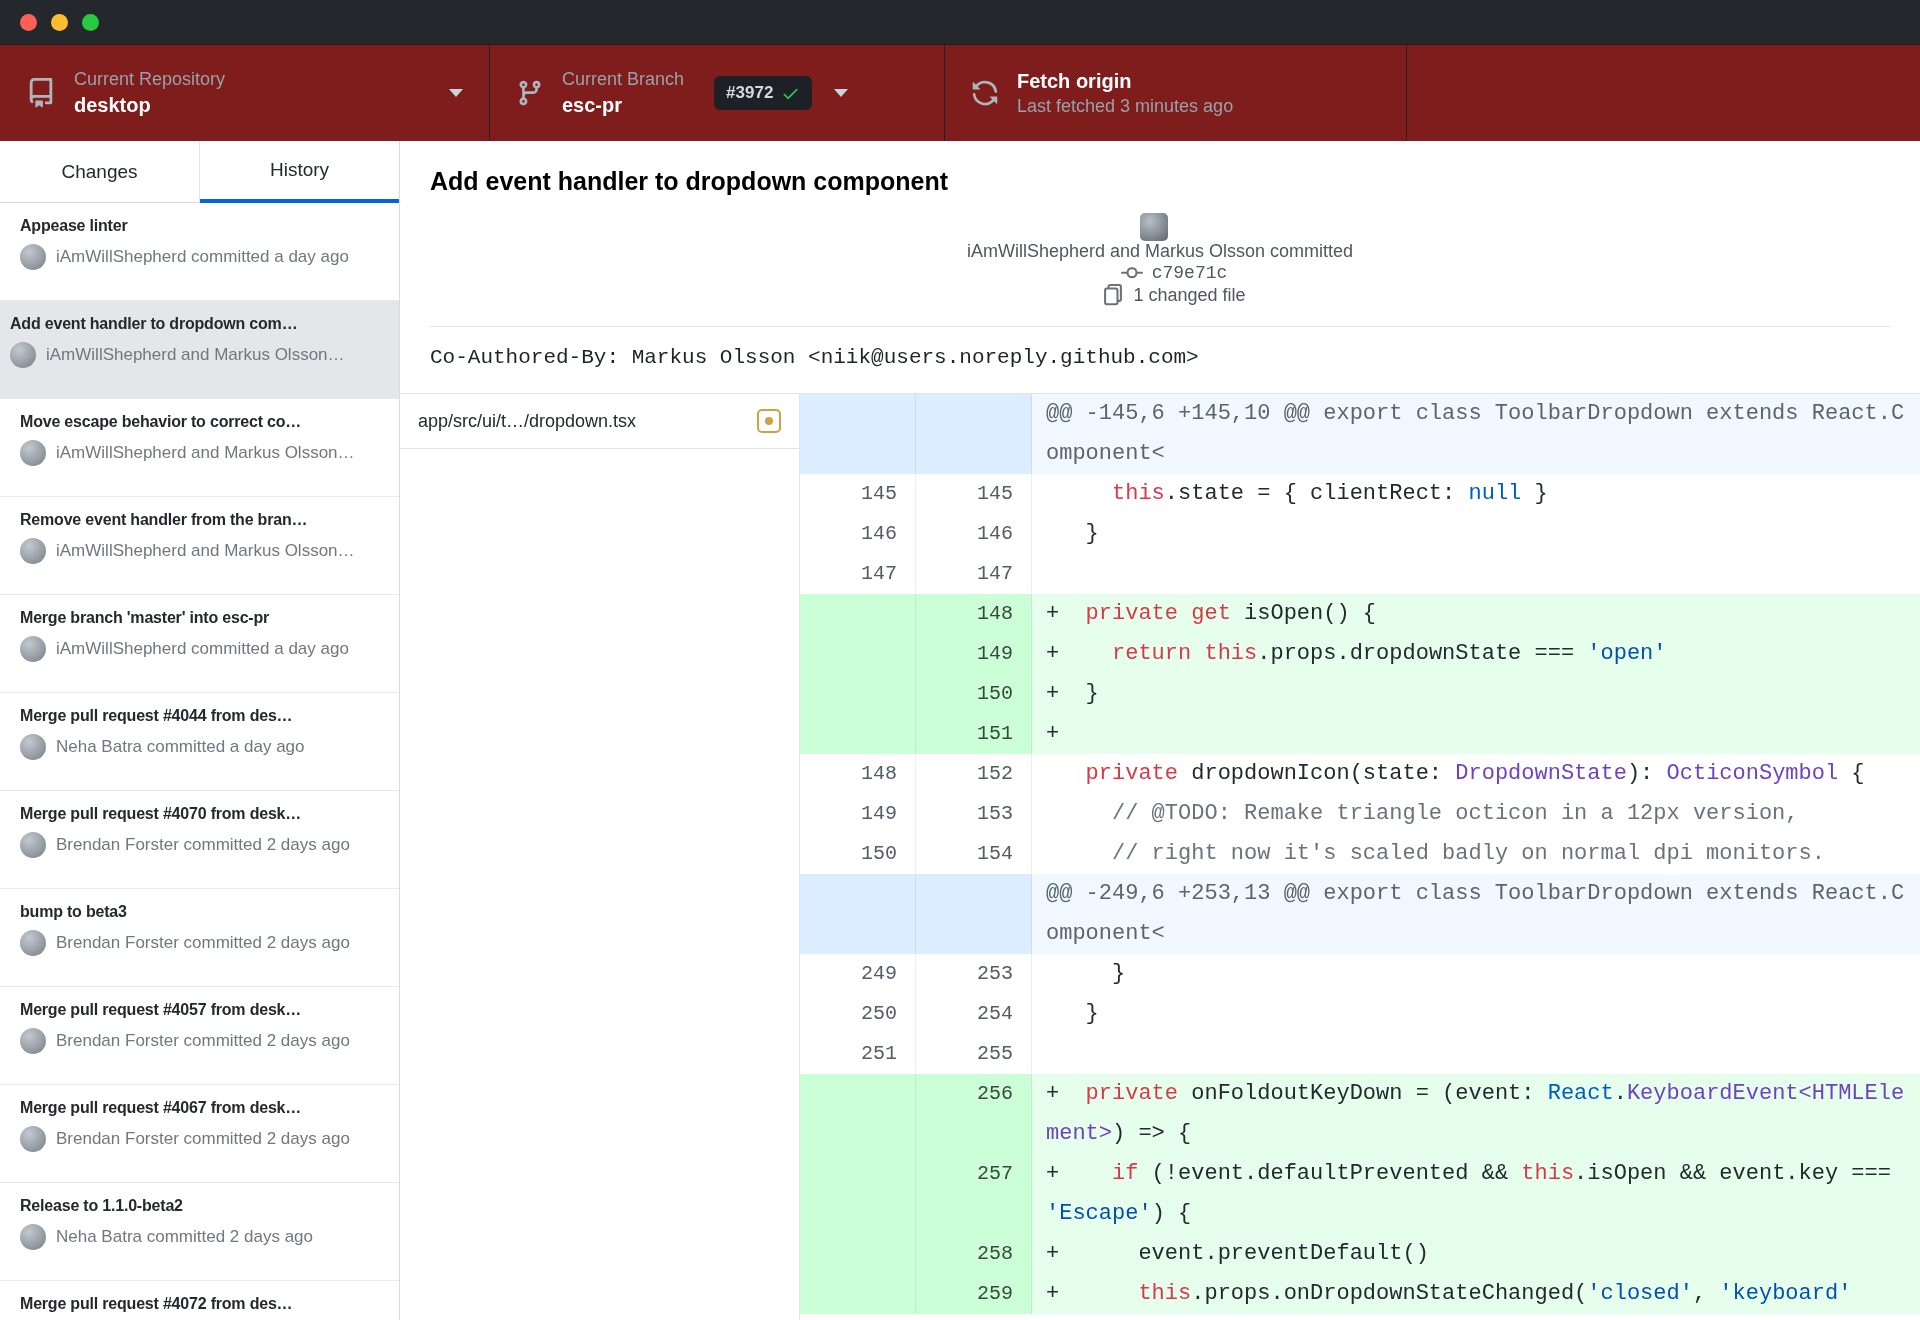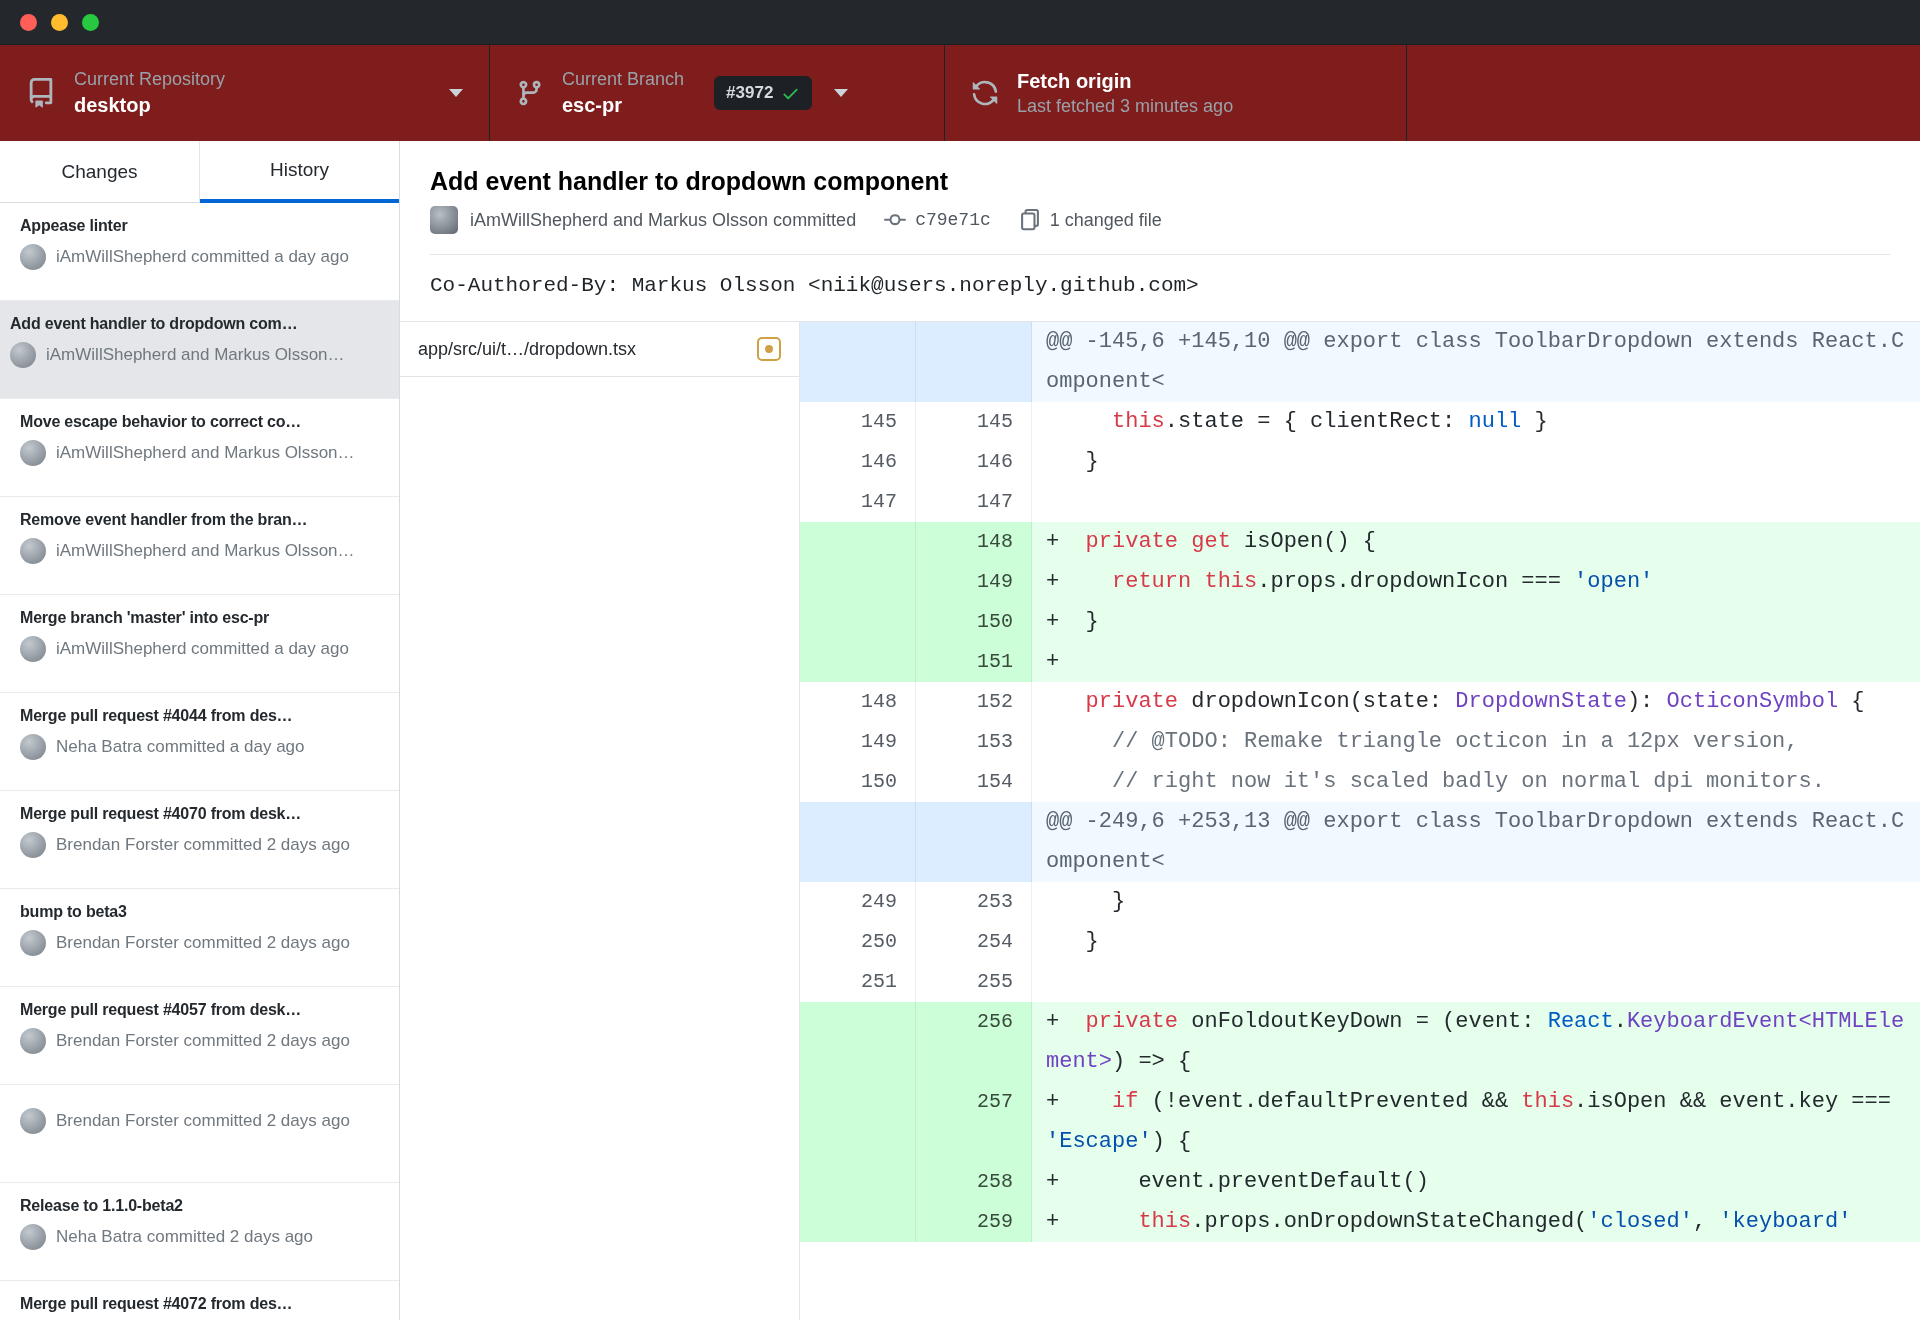--- a/index.html
+++ b/index.html
@@ -46,21 +46,21 @@
                   text-overflow:ellipsis; letter-spacing:-0.2px; }
   .commit-meta { margin-top:9px; display:flex; align-items:center; gap:10px; color:#70787f; font-size:17px;
                  white-space:nowrap; overflow:hidden; }
   .avatar { width:26px; height:26px; border-radius:50%; flex-shrink:0;
             background:radial-gradient(circle at 35% 30%, #c3c9cf, #757d85); }
 
   
   .main { flex:1; display:flex; flex-direction:column; background:#fff; min-width:0; }
   .summary { padding:26px 30px 0; border-bottom:1px solid #e1e4e8; flex-shrink:0; }
   .commit-page-title { font-size:25px; font-weight:700; color:#000000; }
-  .summary-meta { display:flex; align-items:center; margin-top:10px; color:#50575e; font-size:18px; }
+  .summary-meta { display:flex; align-items:center; margin-top:17px; color:#50575e; font-size:18px;flex-direction:column; }
   .meta-avatar { width:28px; height:28px; border-radius:5px; margin-right:12px;
                  background:radial-gradient(circle at 35% 30%, #b9bfc6, #5e656d); }
   .meta-group { display:flex; align-items:center; gap:9px; margin-left:28px; color:#50575e; }
   .meta-group.first { margin-left:0; }
   .sha { font-family:"Liberation Mono", monospace; font-size:18px; color:#50575e; }
   .meta-icon { color:#6a737d; display:flex; }
   .description { margin-top:20px; border-top:1px solid #e1e4e8; padding:19px 0 24px;
                  font-family:"Liberation Mono", monospace; font-size:21px; color:#1f2428; }
 
   
@@ -212,20 +212,21 @@
           </div>
         </div>
         <div class="commit-item">
           <div class="commit-title">Merge pull request #4057 from desk…</div>
           <div class="commit-meta">
             <span class="avatar"></span>
             <span>Brendan Forster committed 2 days ago</span>
           </div>
         </div>
         <div class="commit-item">
+          <div class="commit-title">Merge pull request #4067 from desk…</div>
           <div class="commit-meta">
             <span class="avatar"></span>
             <span>Brendan Forster committed 2 days ago</span>
           </div>
         </div>
         <div class="commit-item">
           <div class="commit-title">Release to 1.1.0-beta2</div>
           <div class="commit-meta">
             <span class="avatar"></span>
             <span>Neha Batra committed 2 days ago</span>
@@ -293,21 +294,21 @@
             <div class="code"></div>
           </div>
           <div class="diff-row added">
             <div class="gutter"></div>
             <div class="gutter">148</div>
             <div class="code"><span class="c-plain">+  </span><span class="c-keyword">private get</span><span class="c-plain"> isOpen() {</span></div>
           </div>
           <div class="diff-row added">
             <div class="gutter"></div>
             <div class="gutter">149</div>
-            <div class="code"><span class="c-plain">+    </span><span class="c-keyword">return</span><span class="c-plain"> </span><span class="c-keyword">this</span><span class="c-plain">.props.dropdownIcon === </span><span class="c-string">'open'</span></div>
+            <div class="code"><span class="c-plain">+    </span><span class="c-keyword">return</span><span class="c-plain"> </span><span class="c-keyword">this</span><span class="c-plain">.props.dropdownState === </span><span class="c-string">'open'</span></div>
           </div>
           <div class="diff-row added">
             <div class="gutter"></div>
             <div class="gutter">150</div>
             <div class="code"><span class="c-plain">+  }</span></div>
           </div>
           <div class="diff-row added">
             <div class="gutter"></div>
             <div class="gutter">151</div>
             <div class="code"><span class="c-plain">+</span></div>

